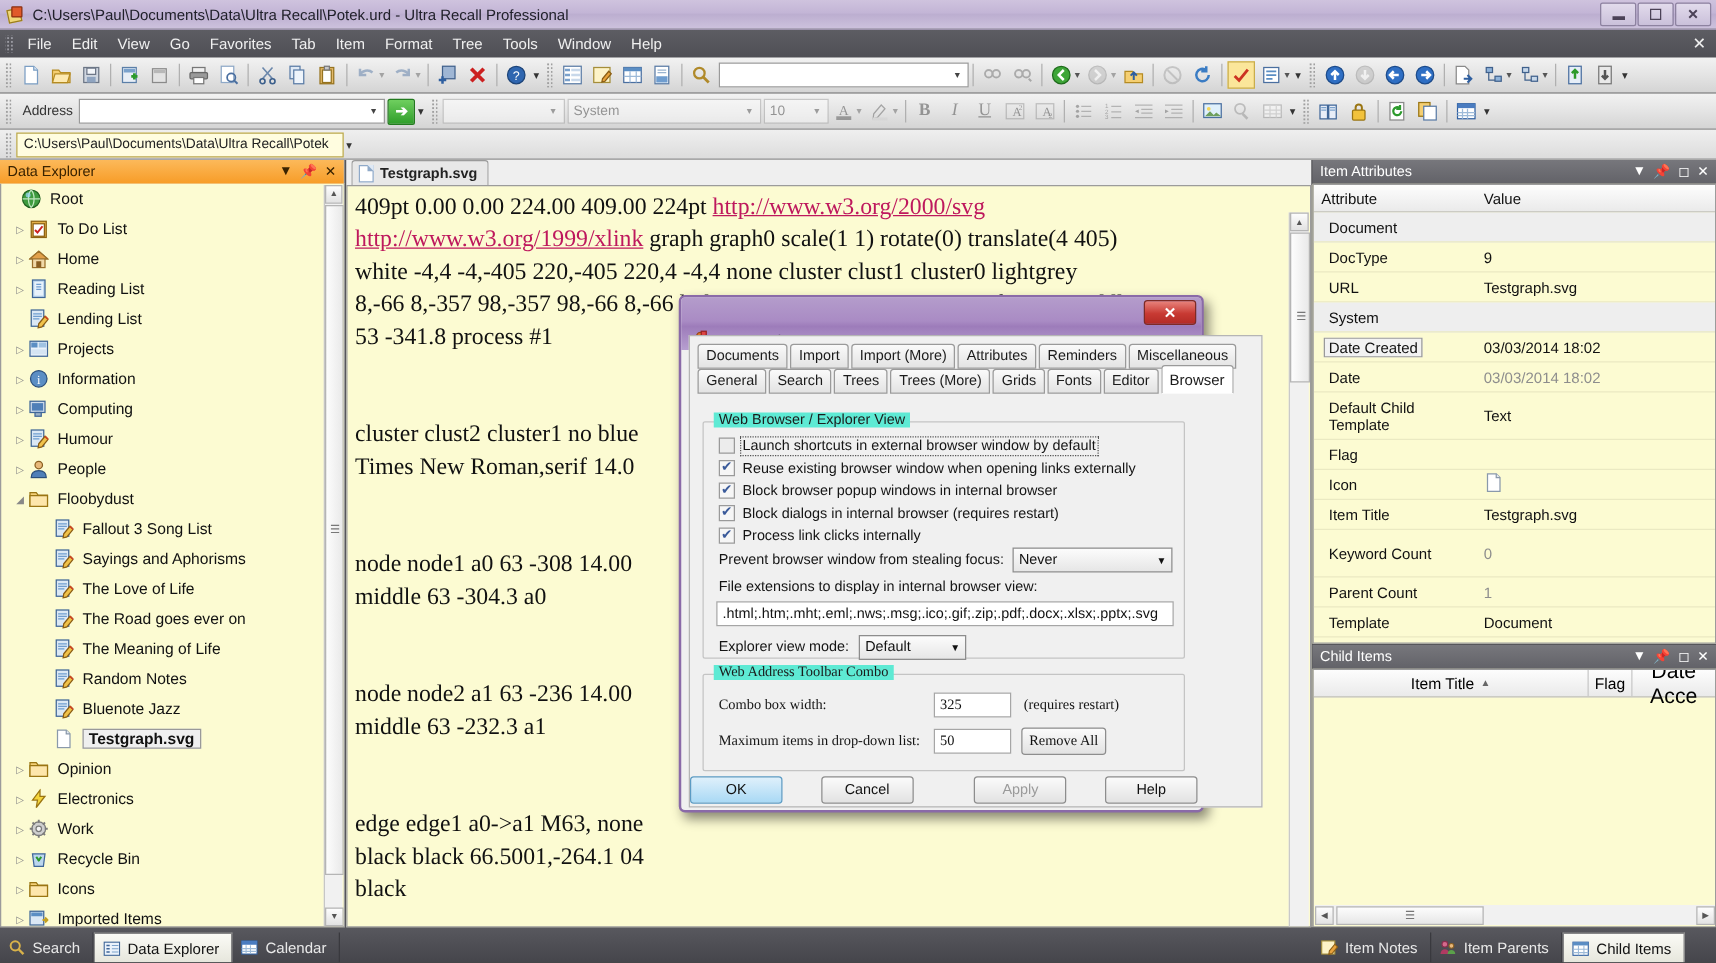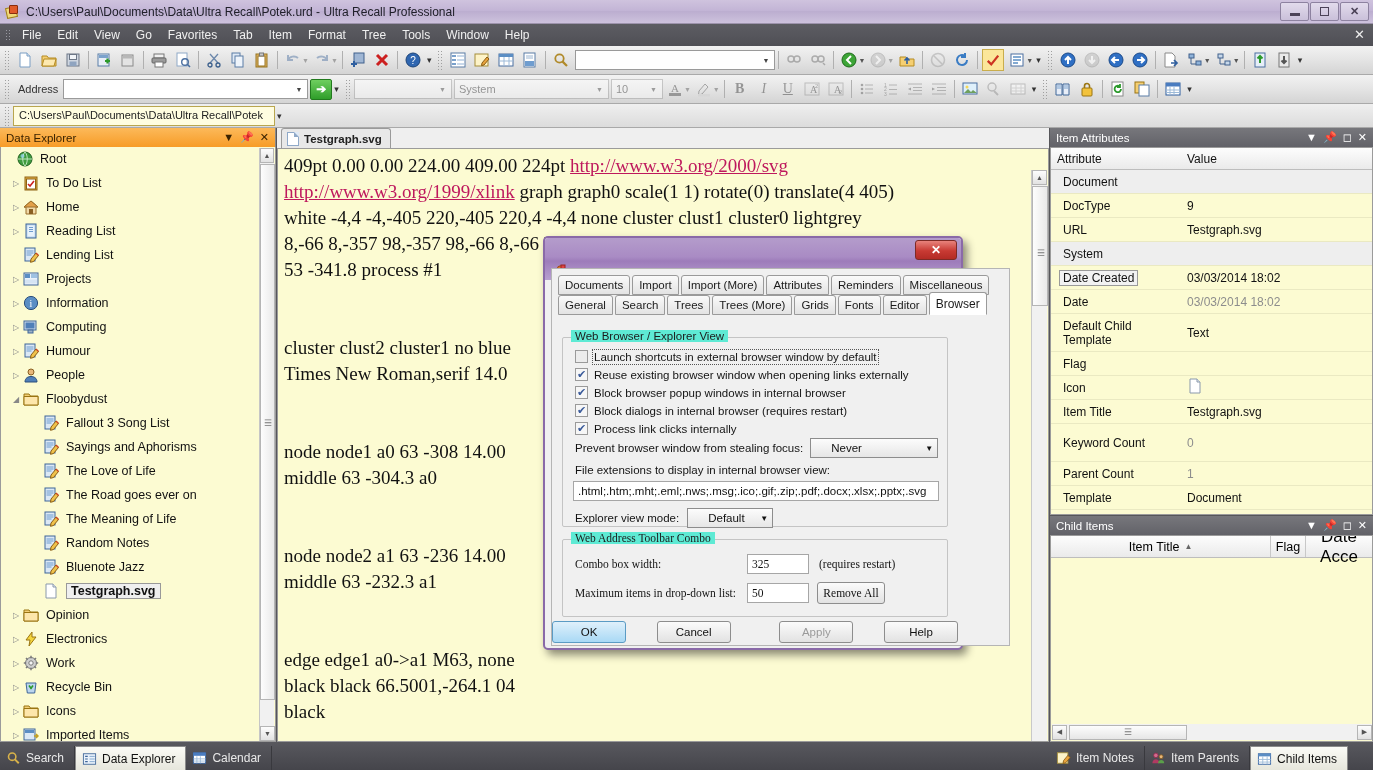--- a/index.html
+++ b/index.html
@@ -267,21 +267,21 @@
     display:flex;align-items:center;justify-content:center;
   }
   .chkbox.on { background:#f6f6f6; }
   .chkbox.on:after { content:"✔"; color:#3a5a9a; font-size:11px; line-height:11px; }
   .chkbox.off { background:#ececec; }
   .focusdots { outline:1px dotted #555; outline-offset:1px; }
   .dlbl { font-size:11.5px; color:#141414; }
   .dcombo {
     height:20px; background:linear-gradient(to bottom,#fcfcfc,#e6e6e6);
     border:1px solid #8d8d8d; display:flex;align-items:center;
-    font-size:11.5px; color:#111; padding-left:20px;
+    font-size:11.5px; color:#111; padding-left:4px;
   }
   .dcombo .cva { flex:1; }
   .dcombo .ar { width:16px; text-align:center; font-size:8px;}
   .dtext {
     height:20px; background:#fff; border:1px solid #a6a6a6;
     font-size:11.5px; color:#111; padding:2px 4px; display:flex;align-items:center;
     white-space:nowrap; overflow:hidden;
   }
   .dbtn {
     height:22px; background:linear-gradient(to bottom,#fbfbfb,#e2e2e2);

